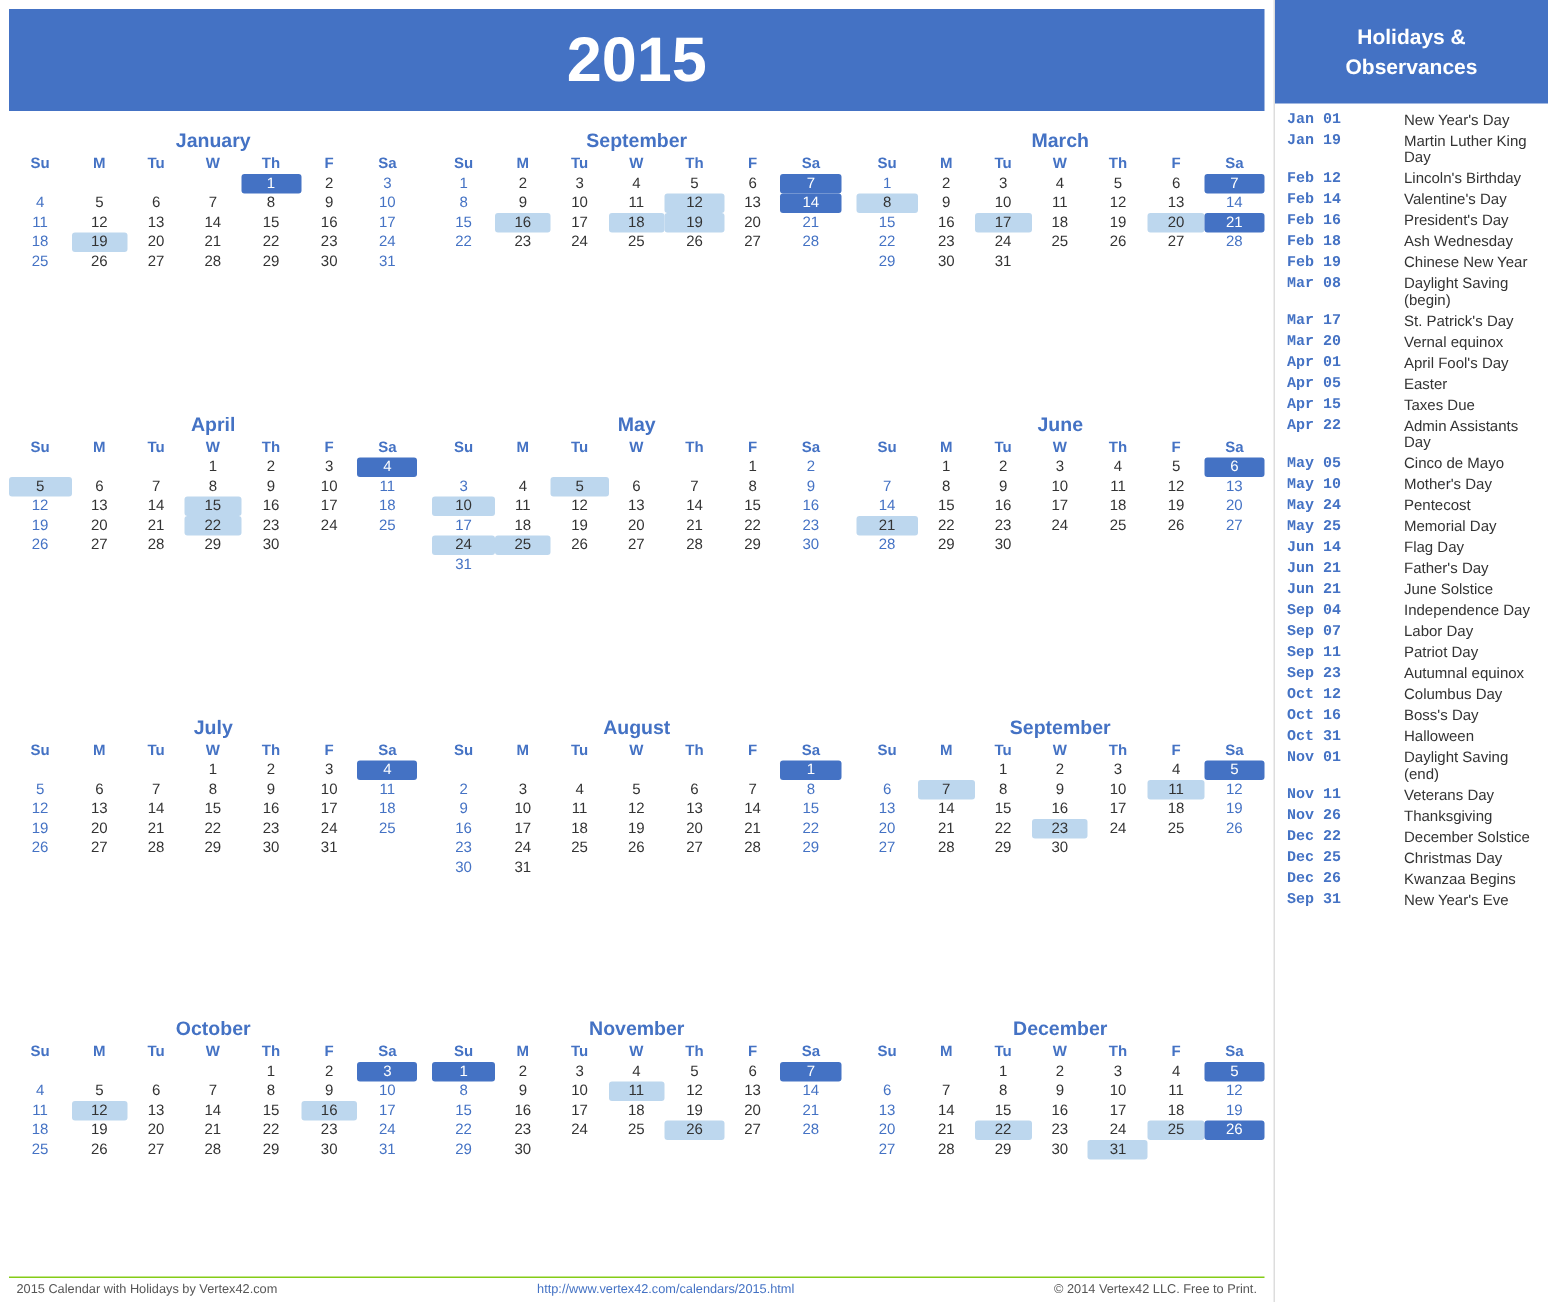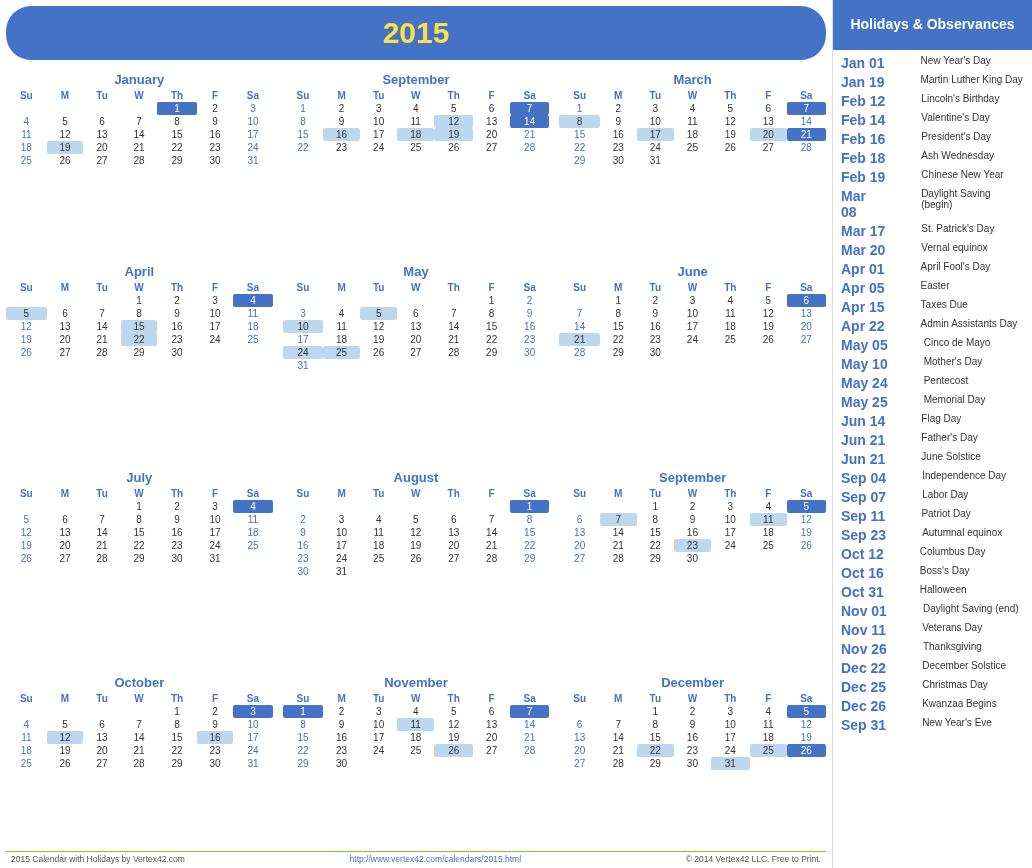--- a/index.html
+++ b/index.html
@@ -1,43 +1,43 @@
 <!DOCTYPE html>
 <html><head>
   <meta charset="utf-8">
   <style>
     * { box-sizing: border-box; margin: 0; padding: 0; }
     body { font-family: Arial, sans-serif; background: #fff; width: 1032px; height: 868px; overflow: hidden; }
     
     .main-container { display: flex; width: 1032px; height: 868px; }
     
-    .year-header { background: #4472c4; color: #fde047; text-align: center; font-size: 30px; font-weight: bold; padding: 10px 0; margin-bottom: 8px; border-radius: 25px; }
+    .year-header { background: #4472c4; color: #ffffff; text-align: center; font-size: 42px; font-weight: bold; padding: 10px 0; margin-bottom: 8px; }
     
     .month-title { color: #4472c4; font-weight: bold; text-align: center; font-size: 13px; margin-bottom: 2px; }
     
     .cal-table { width: 100%; border-collapse: collapse; font-size: 11px; }
     
     .cal-table th { color: #4472c4; text-align: center; padding: 1px 2px; font-weight: bold; font-size: 10px; }
     
     .cal-table td { text-align: center; padding: 1px 2px; color: #333; font-size: 10px; }
     
     .cal-table td.sunday { color: #4472c4; }
     .cal-table td.saturday { color: #4472c4; }
     .cal-table td.highlighted { background: #4472c4; color: #fff; border-radius: 2px; }
     .cal-table td.light-blue { background: #bdd7ee; color: #333; border-radius: 2px; }
     
     
-    .holidays-section { width: 200px; background: #fff; border-left: 1px solid #ddd; }
+    .holidays-section { width: 183px; background: #fff; border-left: 1px solid #ddd; }
     
     .holidays-header { background: #4472c4; color: #fff; text-align: center; font-size: 14px; font-weight: bold; padding: 15px 10px; line-height: 1.4; }
     
     .holidays-list { padding: 4px 8px; font-size: 10px; }
     
     .holiday-item { display: flex; padding: 1.5px 0; }
-    .holiday-date { color: #4472c4; font-weight: bold; min-width: 42px; font-size: 14px; }
+    .holiday-date { color: #4472c4; font-weight: bold; min-width: 42px; font-size: 10px; font-family: Liberation Mono, monospace; }
     .holiday-name { color: #333; font-size: 10px; padding-left: 36px; }
     .footer-row { display: flex; justify-content: space-between; padding: 0 5px; }
     
     .calendar-area { display: flex; flex-direction: column; height: 100%; }
   </style>
 </head>
 <body>
 
 <div class="main-container">
 

